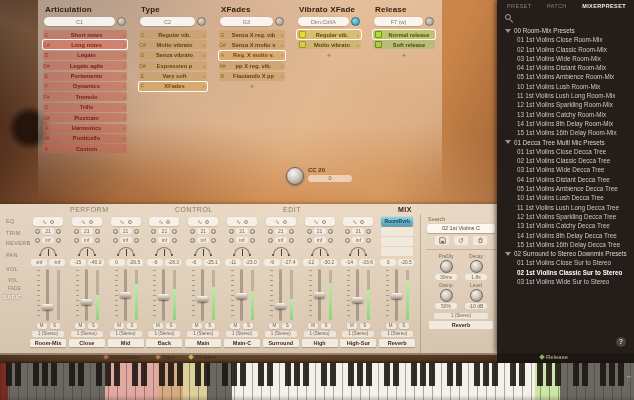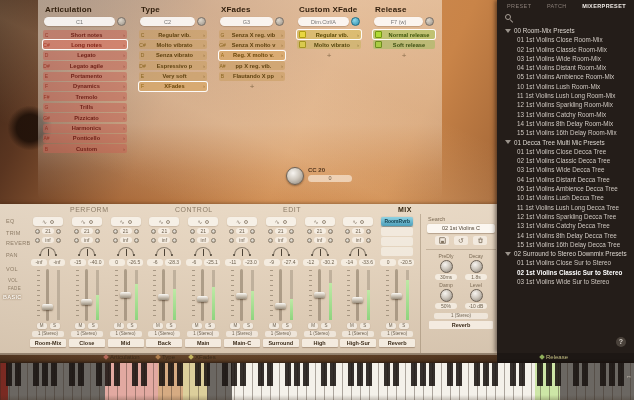--- a/index.html
+++ b/index.html
@@ -286,21 +286,21 @@
           </div>
           <div class="chip">
             <span class="chip-key">B</span>
             <span class="chip-label">Flautando X pp</span>
             <span class="chip-arrow">›</span>
           </div>
         </div>
         <div class="add-btn">+</div>
       </section>
       <section class="panel theme-vib panel-vib">
-        <h2 class="panel-title">Custom XFade</h2>
+        <h2 class="panel-title">Vibrato XFade</h2>
         <div class="ks-row">
           <div class="ks-box">Dim.Ctrl/A</div>
           <div class="learn-dot accent"></div>
         </div>
         <div class="chips">
           <div class="chip selected">
             <span class="chip-square"></span>
             <span class="chip-label">Regular vib.</span>
             <span class="chip-arrow">›</span>
           </div>

